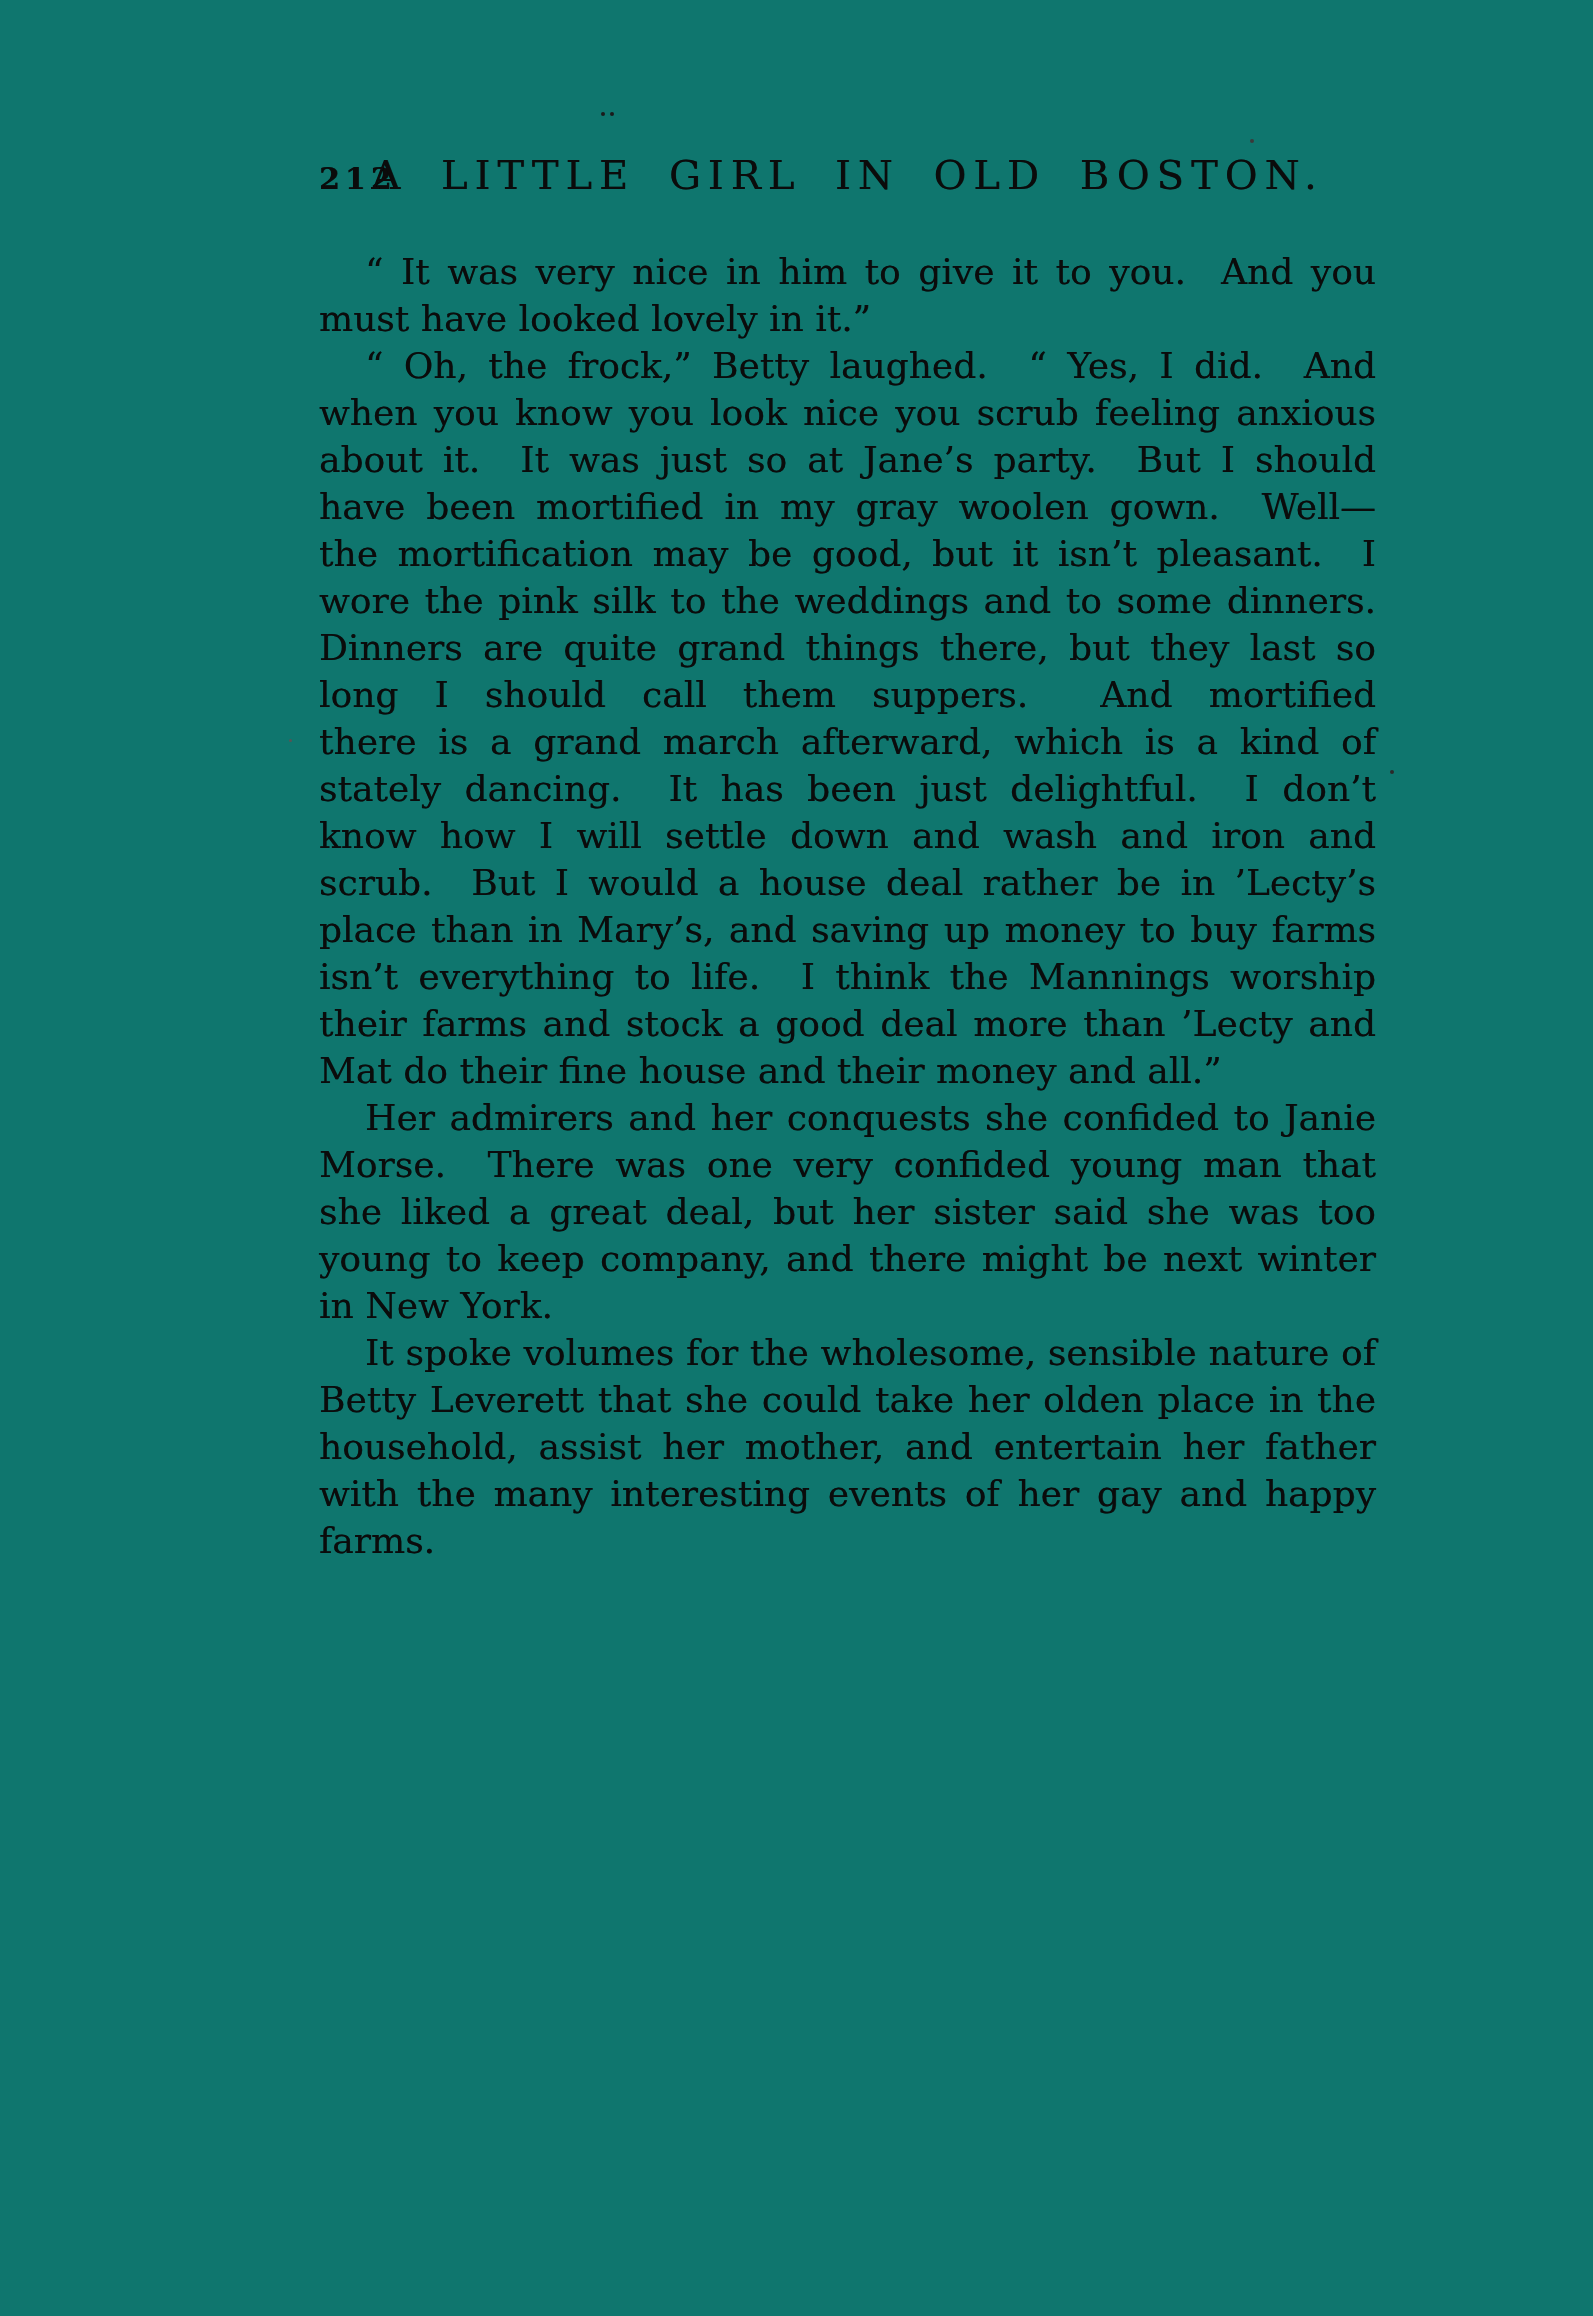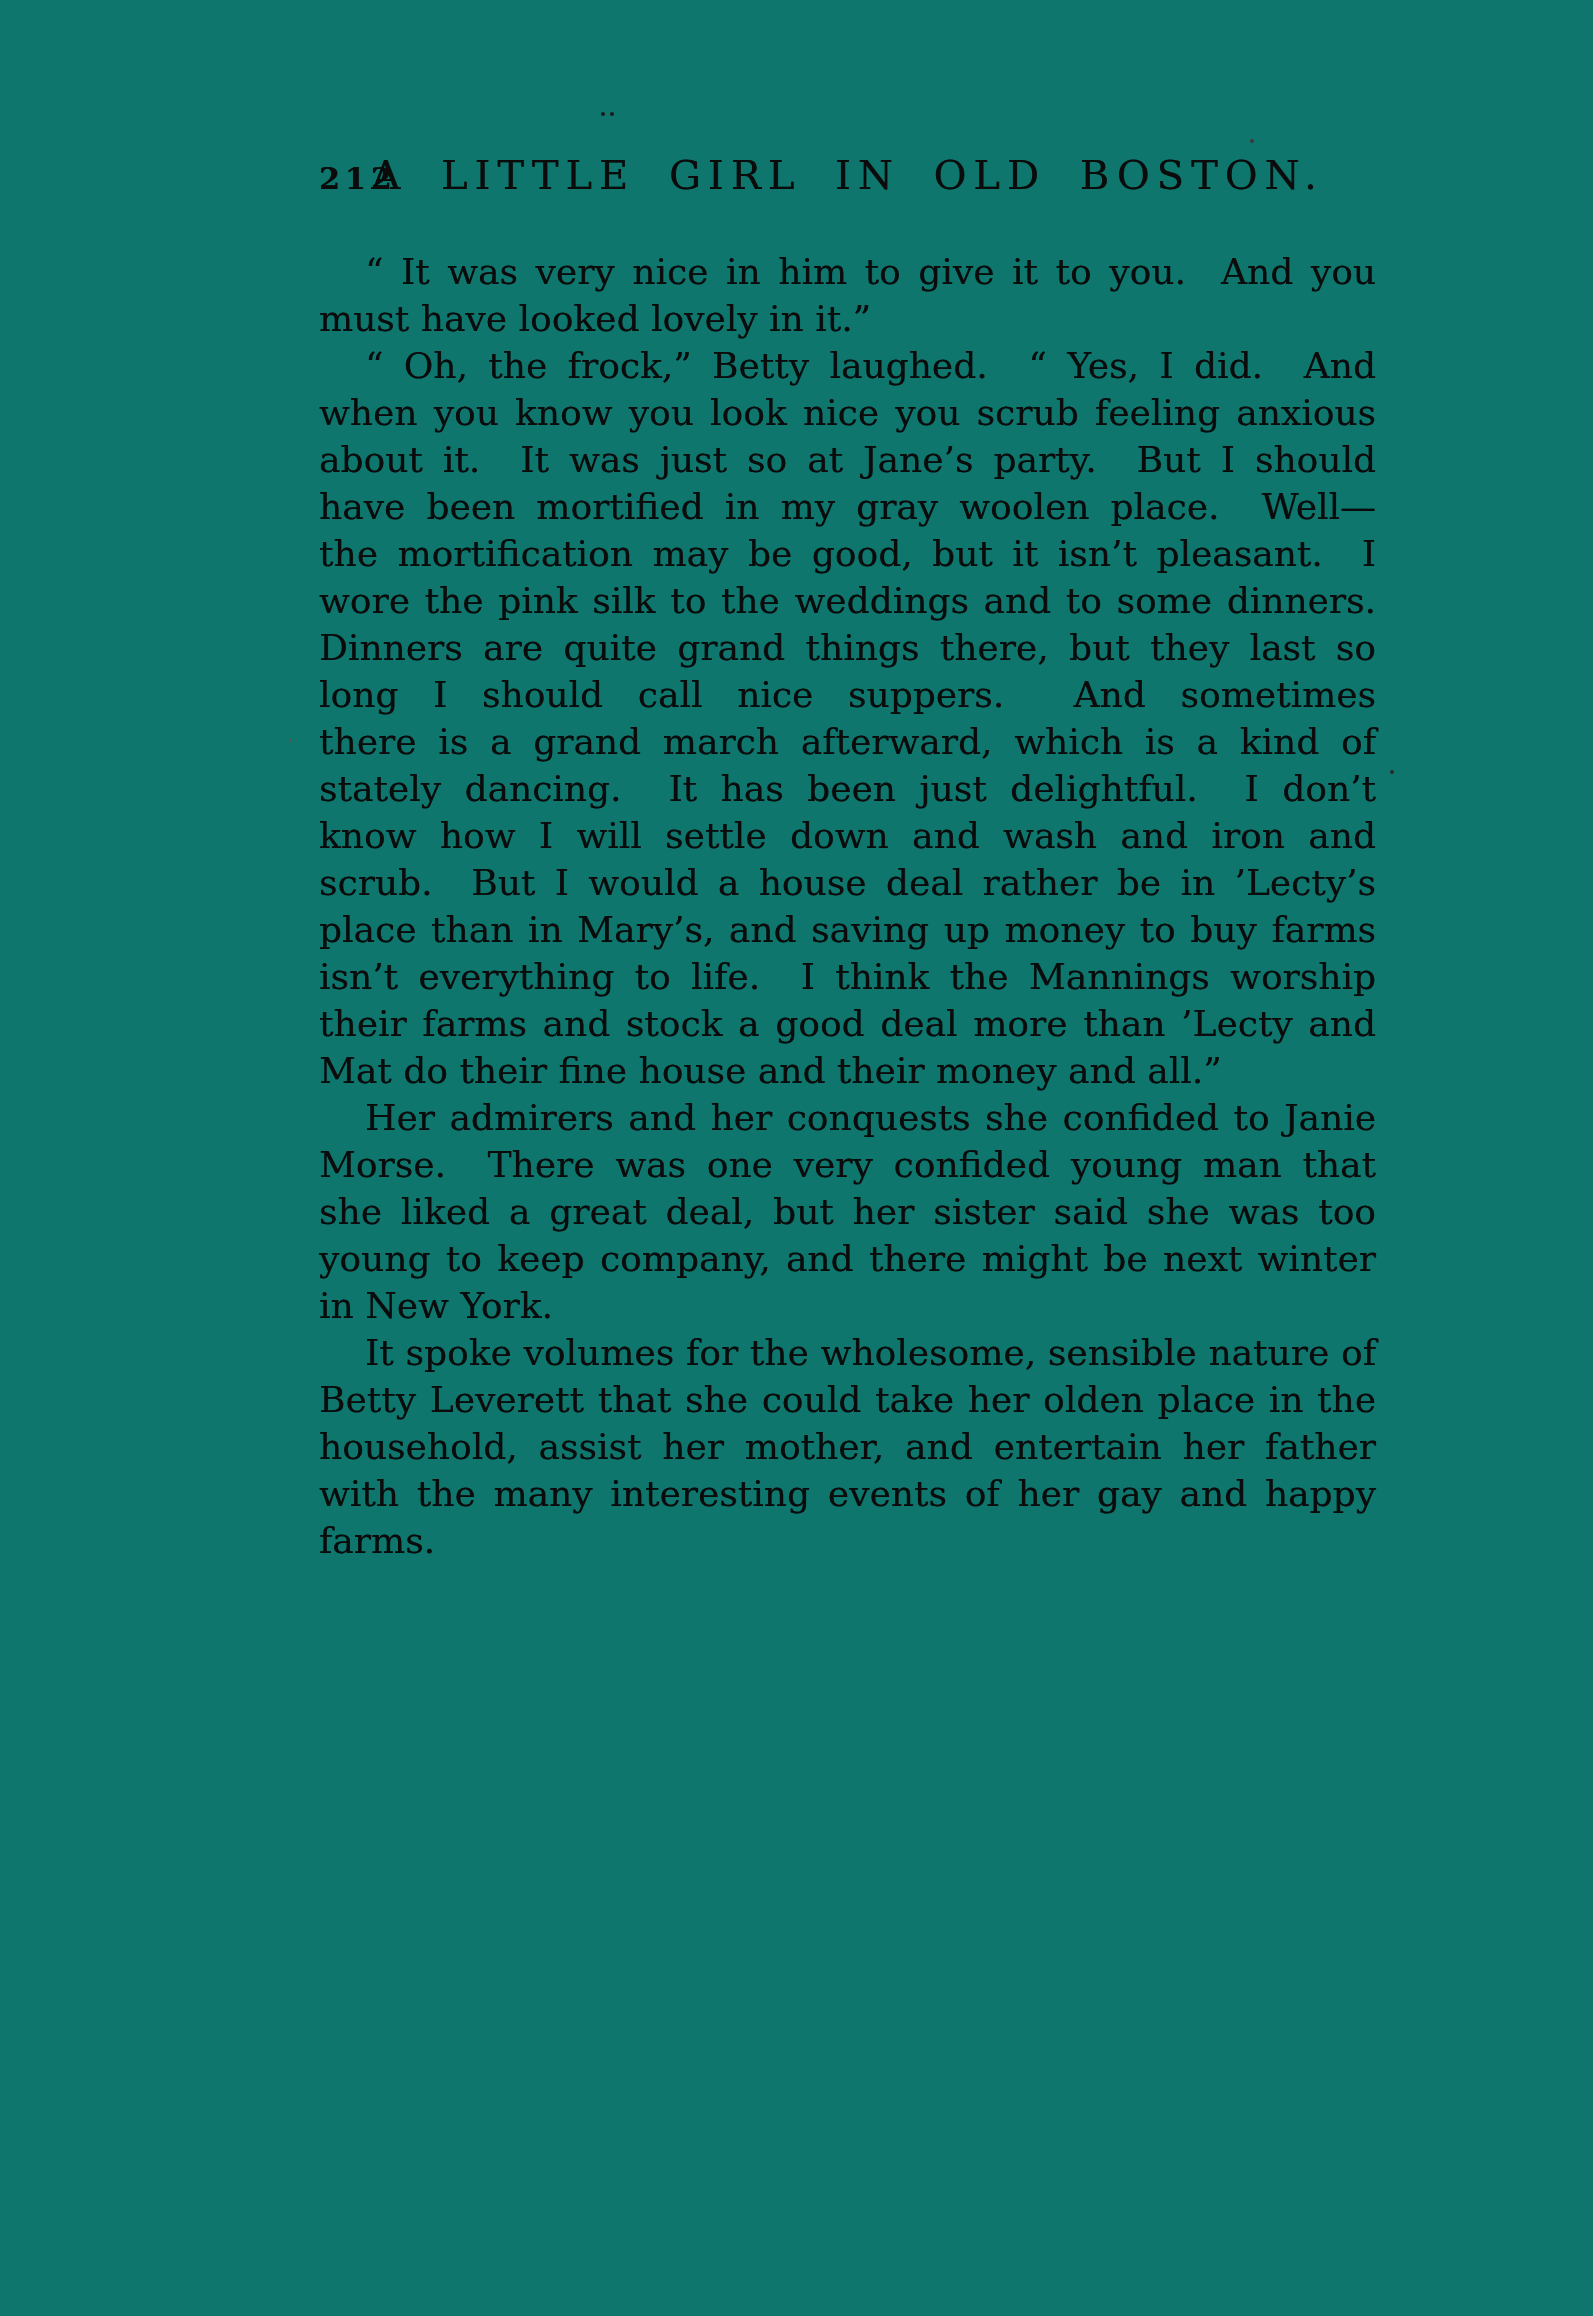--- a/index.html
+++ b/index.html
@@ -92,25 +92,25 @@
   </div>
 
   <div class="text-block">
 
     <div class="line indent">“ It was very nice in him to give it to you.  And you</div>
     <div class="line last">must have looked lovely in it.”</div>
 
     <div class="line indent">“ Oh, the frock,” Betty laughed.  “ Yes, I did.  And</div>
     <div class="line">when you know you look nice you scrub feeling anxious</div>
     <div class="line">about it.  It was just so at Jane’s party.  But I should</div>
-    <div class="line">have been mortified in my gray woolen place.  Well—</div>
+    <div class="line">have been mortified in my gray woolen gown.  Well—</div>
     <div class="line">the mortification may be good, but it isn’t pleasant.  I</div>
     <div class="line">wore the pink silk to the weddings and to some dinners.</div>
     <div class="line">Dinners are quite grand things there, but they last so</div>
-    <div class="line">long I should call nice suppers.  And sometimes</div>
+    <div class="line">long I should call them suppers.  And mortified</div>
     <div class="line">there is a grand march afterward, which is a kind of</div>
     <div class="line">stately dancing.  It has been just delightful.  I don’t</div>
     <div class="line">know how I will settle down and wash and iron and</div>
     <div class="line">scrub.  But I would a house deal rather be in ’Lecty’s</div>
     <div class="line">place than in Mary’s, and saving up money to buy farms</div>
     <div class="line">isn’t everything to life.  I think the Mannings worship</div>
     <div class="line">their farms and stock a good deal more than ’Lecty and</div>
     <div class="line last">Mat do their fine house and their money and all.”</div>
 
     <div class="line indent">Her admirers and her conquests she confided to Janie</div>

